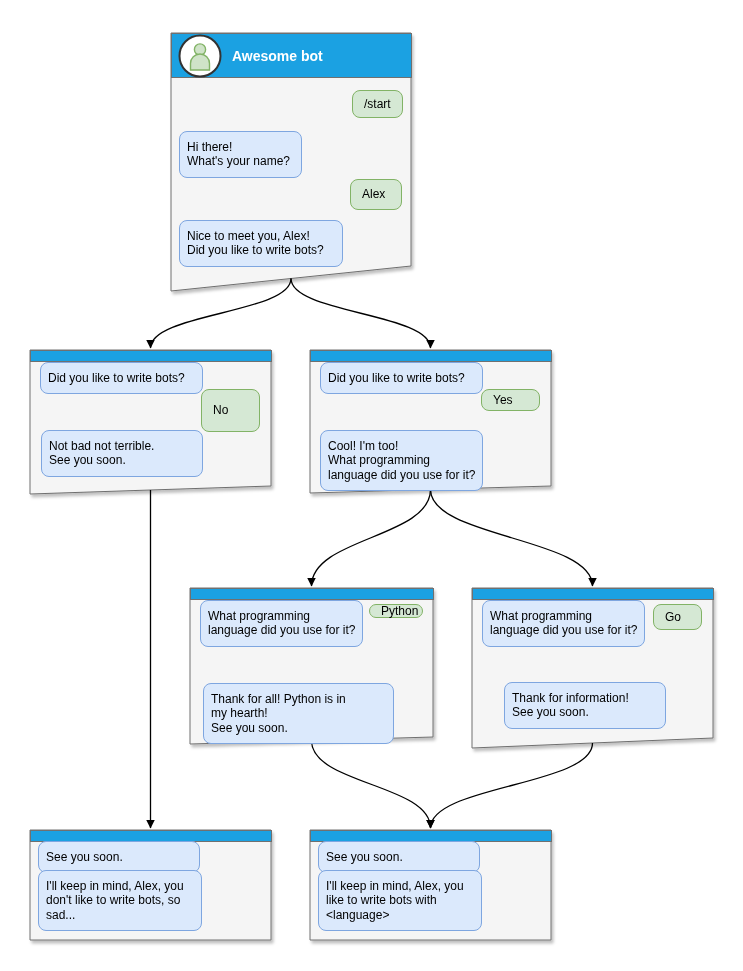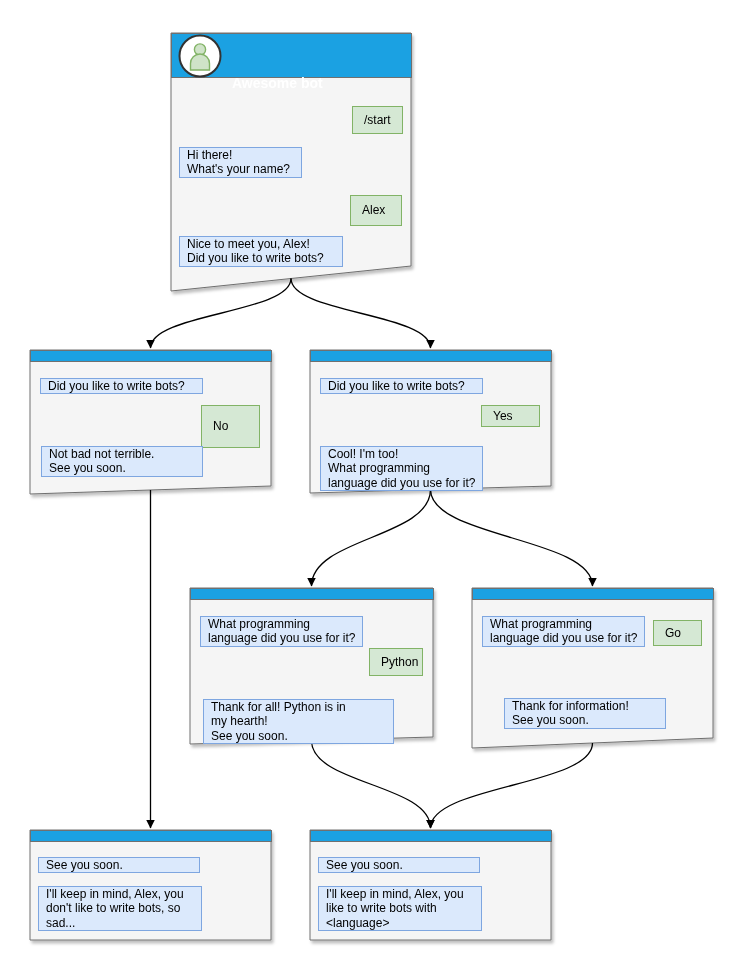--- a/index.html
+++ b/index.html
@@ -16,34 +16,32 @@
   .win-header{
     position:absolute;z-index:2;
     background:#1ba1e2;
     border:1px solid #707070;
     box-sizing:border-box;
   }
   .win-title{
     position:absolute;z-index:3;
     color:#ffffff;font-weight:bold;font-size:14px;
     white-space:nowrap;
-    margin-top:27px;
   }
   .avatar{position:absolute;z-index:3;}
   .bubble{
     position:absolute;z-index:3;
     box-sizing:border-box;
-    border-radius:0;
+    border-radius:8px;
     font-size:12px;line-height:1.2;
     white-space:pre;
-    margin-top:16px;
   }
   .bubble.bot{
     background:#dbe9fc;border:1px solid #7ea6e0;
-    padding:0 7px;
+    padding:8px 7px;
   }
   .bubble.user{
     background:#d5e8d4;border:1px solid #82b366;
     padding:0 0 0 11px;
     display:flex;align-items:center;
   }
 </style>
 </head>
 <body>
 
@@ -96,21 +94,21 @@
 See you soon.</div>
     <div class="win-header" style="left: 310px; top: 350px; width: 242px; height: 12px;"></div>
     <div class="bubble bot" style="left: 320px; top: 362px; width: 163px;">Did you like to write bots?</div>
     <div class="bubble user" style="left: 481px; top: 389px; width: 59px; height: 22px;">Yes</div>
     <div class="bubble bot" style="left: 320px; top: 430px; width: 163px;">Cool! I'm too!
 What programming
 language did you use for it?</div>
     <div class="win-header" style="left: 190px; top: 588px; width: 244px; height: 12px;"></div>
     <div class="bubble bot" style="left: 200px; top: 600px; width: 163px;">What programming
 language did you use for it?</div>
-    <div class="bubble user" style="left: 369px; top: 632px; width: 54px; height: 28px;">Python</div>
+    <div class="bubble user" style="left: 369px; top: 604px; width: 54px; height: 14px;">Python</div>
     <div class="bubble bot" style="left: 203px; top: 683px; width: 191px;">Thank for all! Python is in
 my hearth!
 See you soon.</div>
     <div class="win-header" style="left: 472px; top: 588px; width: 242px; height: 12px;"></div>
     <div class="bubble bot" style="left: 482px; top: 600px; width: 163px;">What programming
 language did you use for it?</div>
     <div class="bubble user" style="left: 653px; top: 604px; width: 49px; height: 26px;">Go</div>
     <div class="bubble bot" style="left: 504px; top: 682px; width: 162px;">Thank for information!
 See you soon.</div>
     <div class="win-header" style="left: 30px; top: 830px; width: 242px; height: 12px;"></div>

